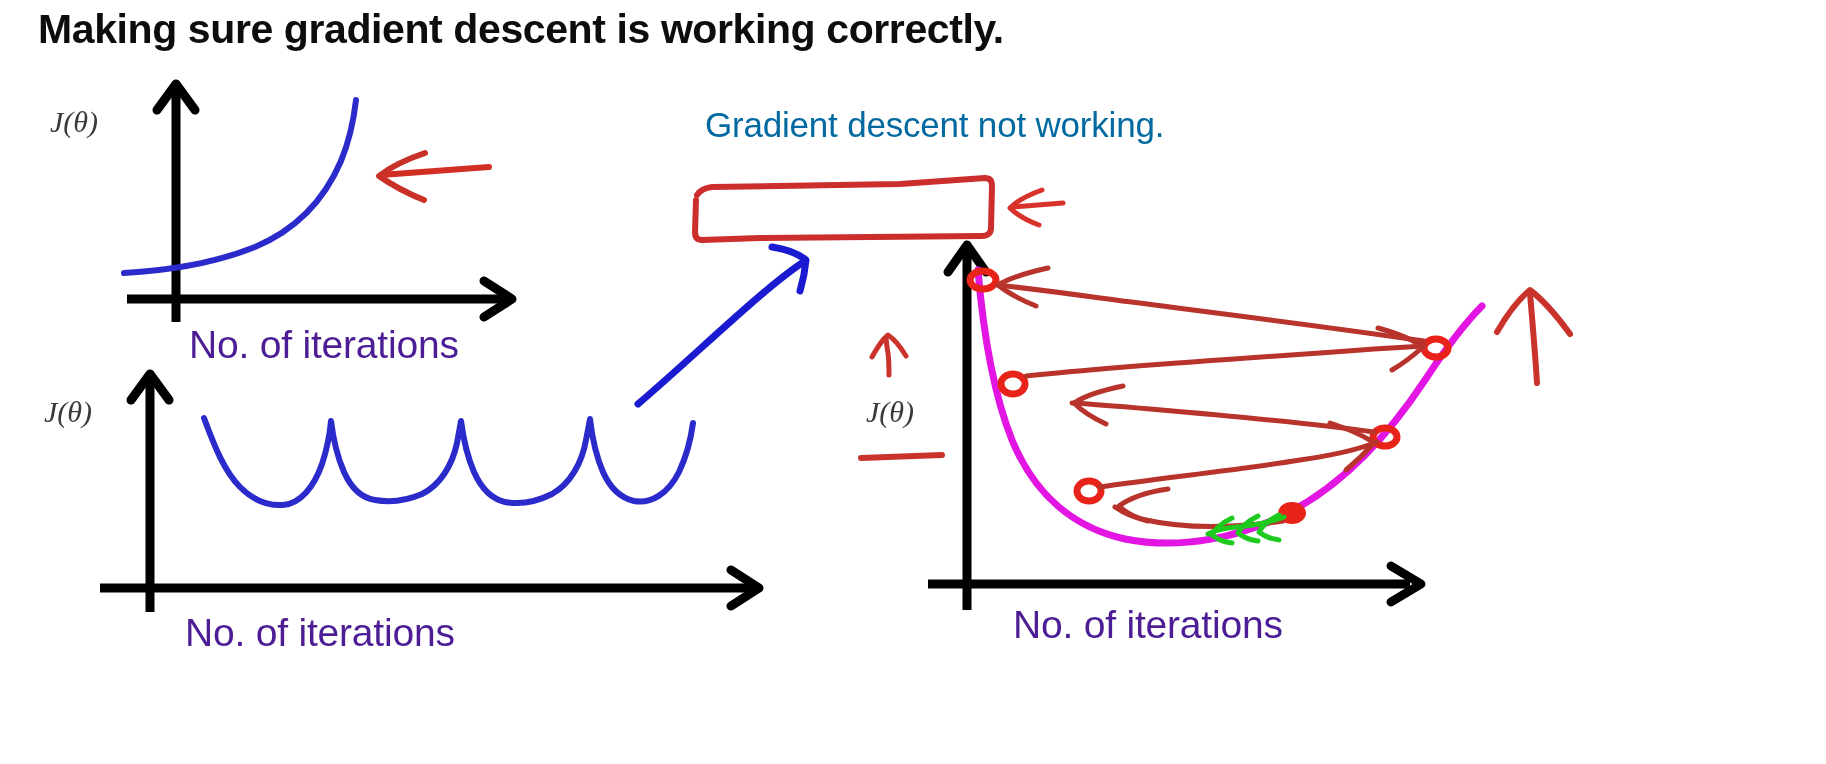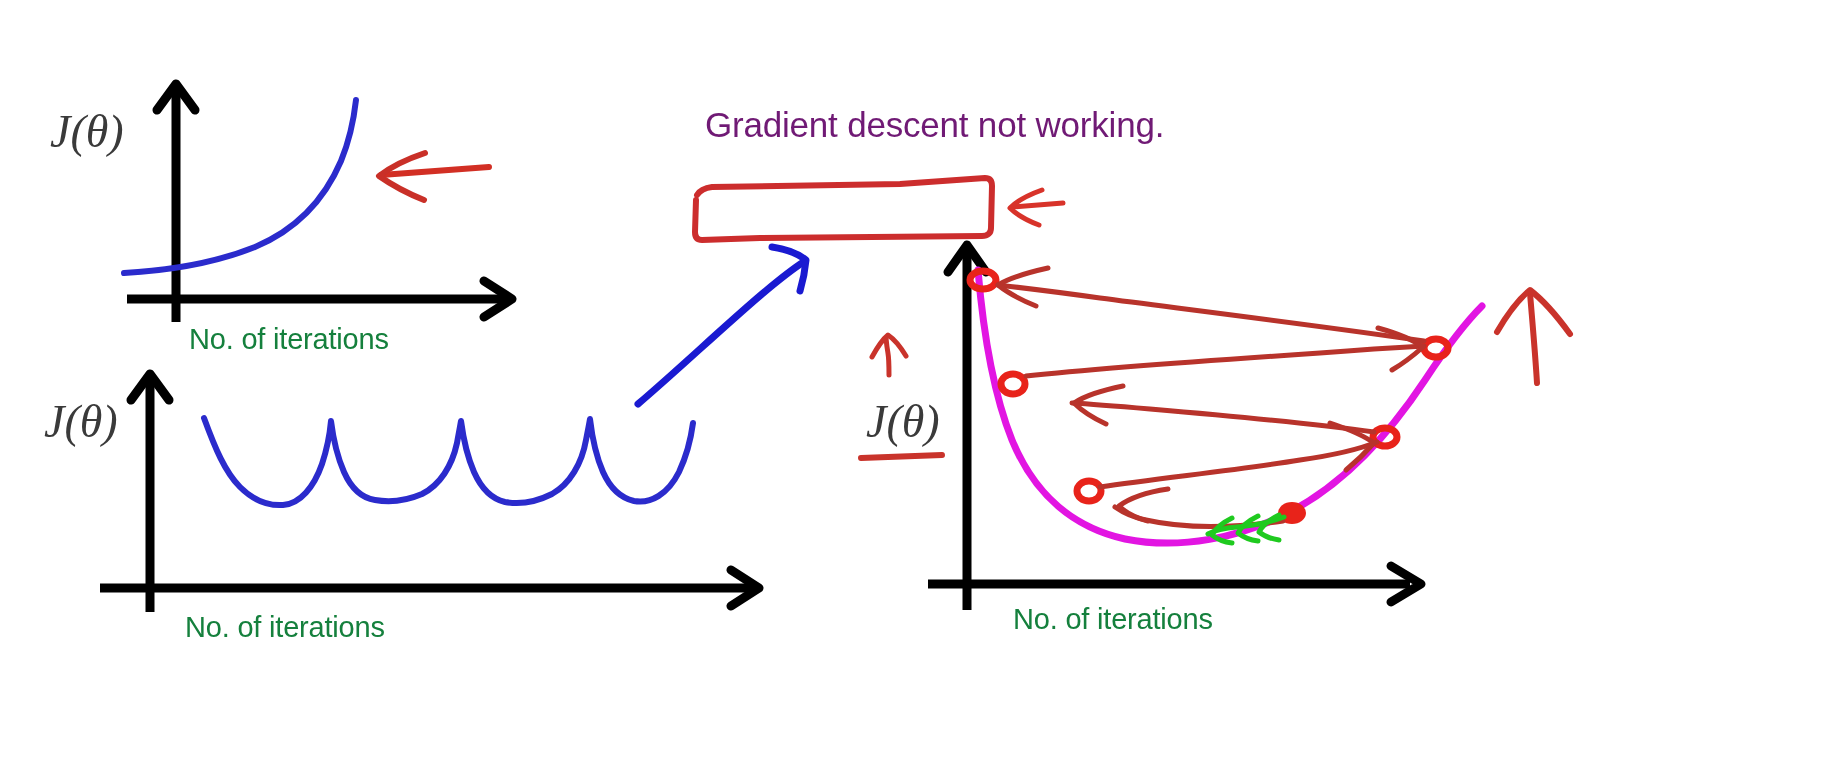--- a/index.html
+++ b/index.html
@@ -34,31 +34,31 @@
     top: 6px;
     font-family: "Liberation Sans Narrow", "Liberation Sans", sans-serif;
     font-weight: bold;
     font-size: 41px;
     letter-spacing: -0.4px;
     color: #0d0d0d;
   }
   .math-label {
     font-family: "Liberation Serif", serif;
     font-style: italic;
-    font-size: 46px;
+    font-size: 30px;
     color: #3a3a3a;
   }
   .axis-caption {
-    font-size: 29px;
-    color: #15803d;
+    font-size: 39px;
+    color: #4c1d95;
     letter-spacing: -0.2px;
   }
   .body-text {
     font-size: 35px;
-    color: #701a75;
+    color: #0369a1;
     letter-spacing: -0.2px;
   }
   #heading-not-working {
     left: 705px;
     top: 105px;
   }
   #boxed-advice {
     left: 707px;
     top: 185px;
   }
@@ -72,20 +72,21 @@
   #label-jtheta-3 { left: 866px; top: 395px; }
   #caption-iter-1 { left: 189px; top: 323px; }
   #caption-iter-2 { left: 185px; top: 611px; }
   #caption-iter-3 { left: 1013px; top: 603px; }
 </style>
 </head>
 <body>
 
 <div id="slide">
 
+  <div class="txt" id="slide-title">Making sure gradient descent is working correctly.</div>
 
   <div class="txt math-label" id="label-jtheta-1">J(θ)</div>
 
   <div class="txt axis-caption" id="caption-iter-1">No. of iterations</div>
 
   <div class="txt math-label" id="label-jtheta-2">J(θ)</div>
 
   <div class="txt axis-caption" id="caption-iter-2">No. of iterations</div>
 
   <div class="txt math-label" id="label-jtheta-3">J(θ)</div>

